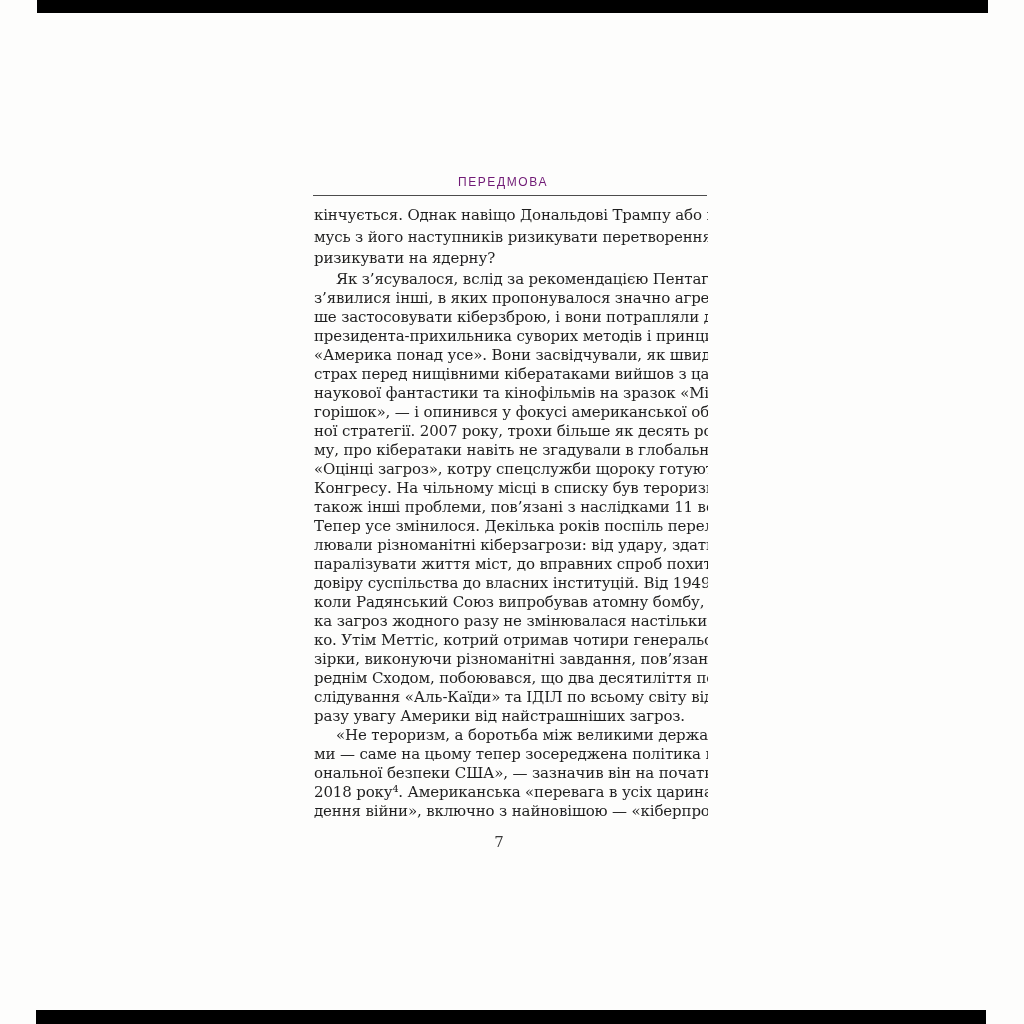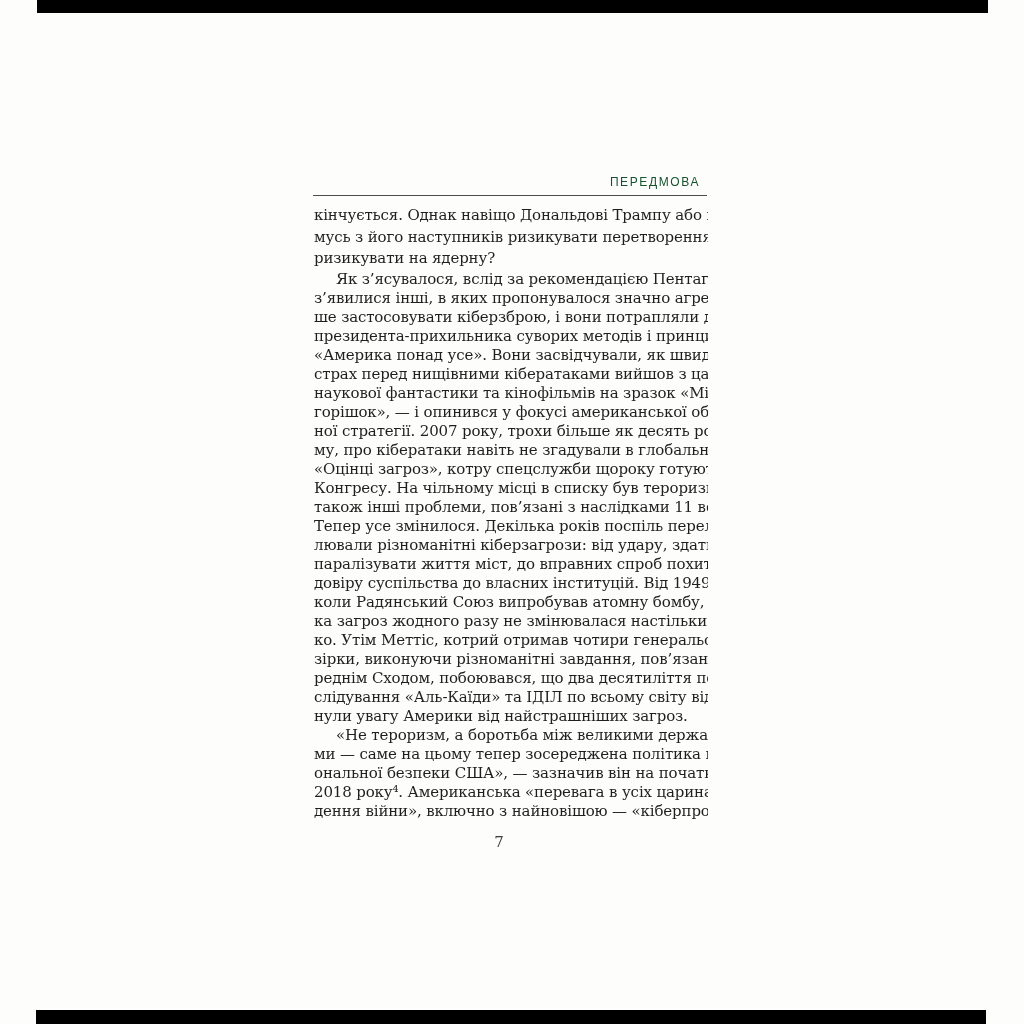--- a/index.html
+++ b/index.html
@@ -23,25 +23,25 @@
   .scan-bar.bottom { left: 36px; width: 950px; top: 1010px; height: 14px; }
 
   .column {
     position: absolute;
     left: 314px; top: 0;
     width: 394px; height: 1024px;
   }
   .running-header {
     position: absolute;
     top: 175px; left: -8px; width: 100%;
-    text-align: right;
+    text-align: center;
     font-family: "Liberation Sans", sans-serif;
     font-size: 12px;
     letter-spacing: 1.6px;
-    color: #14532d;
+    color: #701a75;
   }
   .header-rule {
     position: absolute;
     top: 195px; left: -1px;
     width: 394px; height: 0;
     border-top: 1px solid #4c4c4c;
   }
   .body-text {
     position: absolute;
     top: 205px; left: 0;
@@ -110,21 +110,21 @@
           <div class="line">Тепер усе змінилося. Декілька років поспіль перелік очо-</div>
           <div class="line">лювали різноманітні кіберзагрози: від удару, здатного</div>
           <div class="line">паралізувати життя міст, до вправних спроб похитнути</div>
           <div class="line">довіру суспільства до власних інституцій. Від 1949 року,</div>
           <div class="line">коли Радянський Союз випробував атомну бомбу, оцін-</div>
           <div class="line">ка загроз жодного разу не змінювалася настільки швид-</div>
           <div class="line">ко. Утім Меттіс, котрий отримав чотири генеральські</div>
           <div class="line">зірки, виконуючи різноманітні завдання, пов’язані з Се-</div>
           <div class="line">реднім Сходом, побоювався, що два десятиліття пере-</div>
           <div class="line">слідування «Аль-Каїди» та ІДІЛ по всьому світу відвер-</div>
-          <div class="line flush-left">нули увагу Америки від найстрашніших загроз.</div>
+          <div class="line flush-left">разу увагу Америки від найстрашніших загроз.</div>
         </div>
         <div class="para">
           <div class="line indent">«Не тероризм, а боротьба між великими держава-</div>
           <div class="line">ми — саме на цьому тепер зосереджена політика наці-</div>
           <div class="line">ональної безпеки США», — зазначив він на початку</div>
           <div class="line">2018 року⁴. Американська «перевага в усіх царинах ве-</div>
           <div class="line">дення війни», включно з найновішою — «кіберпросто-</div>
         </div>
       </div>
 

